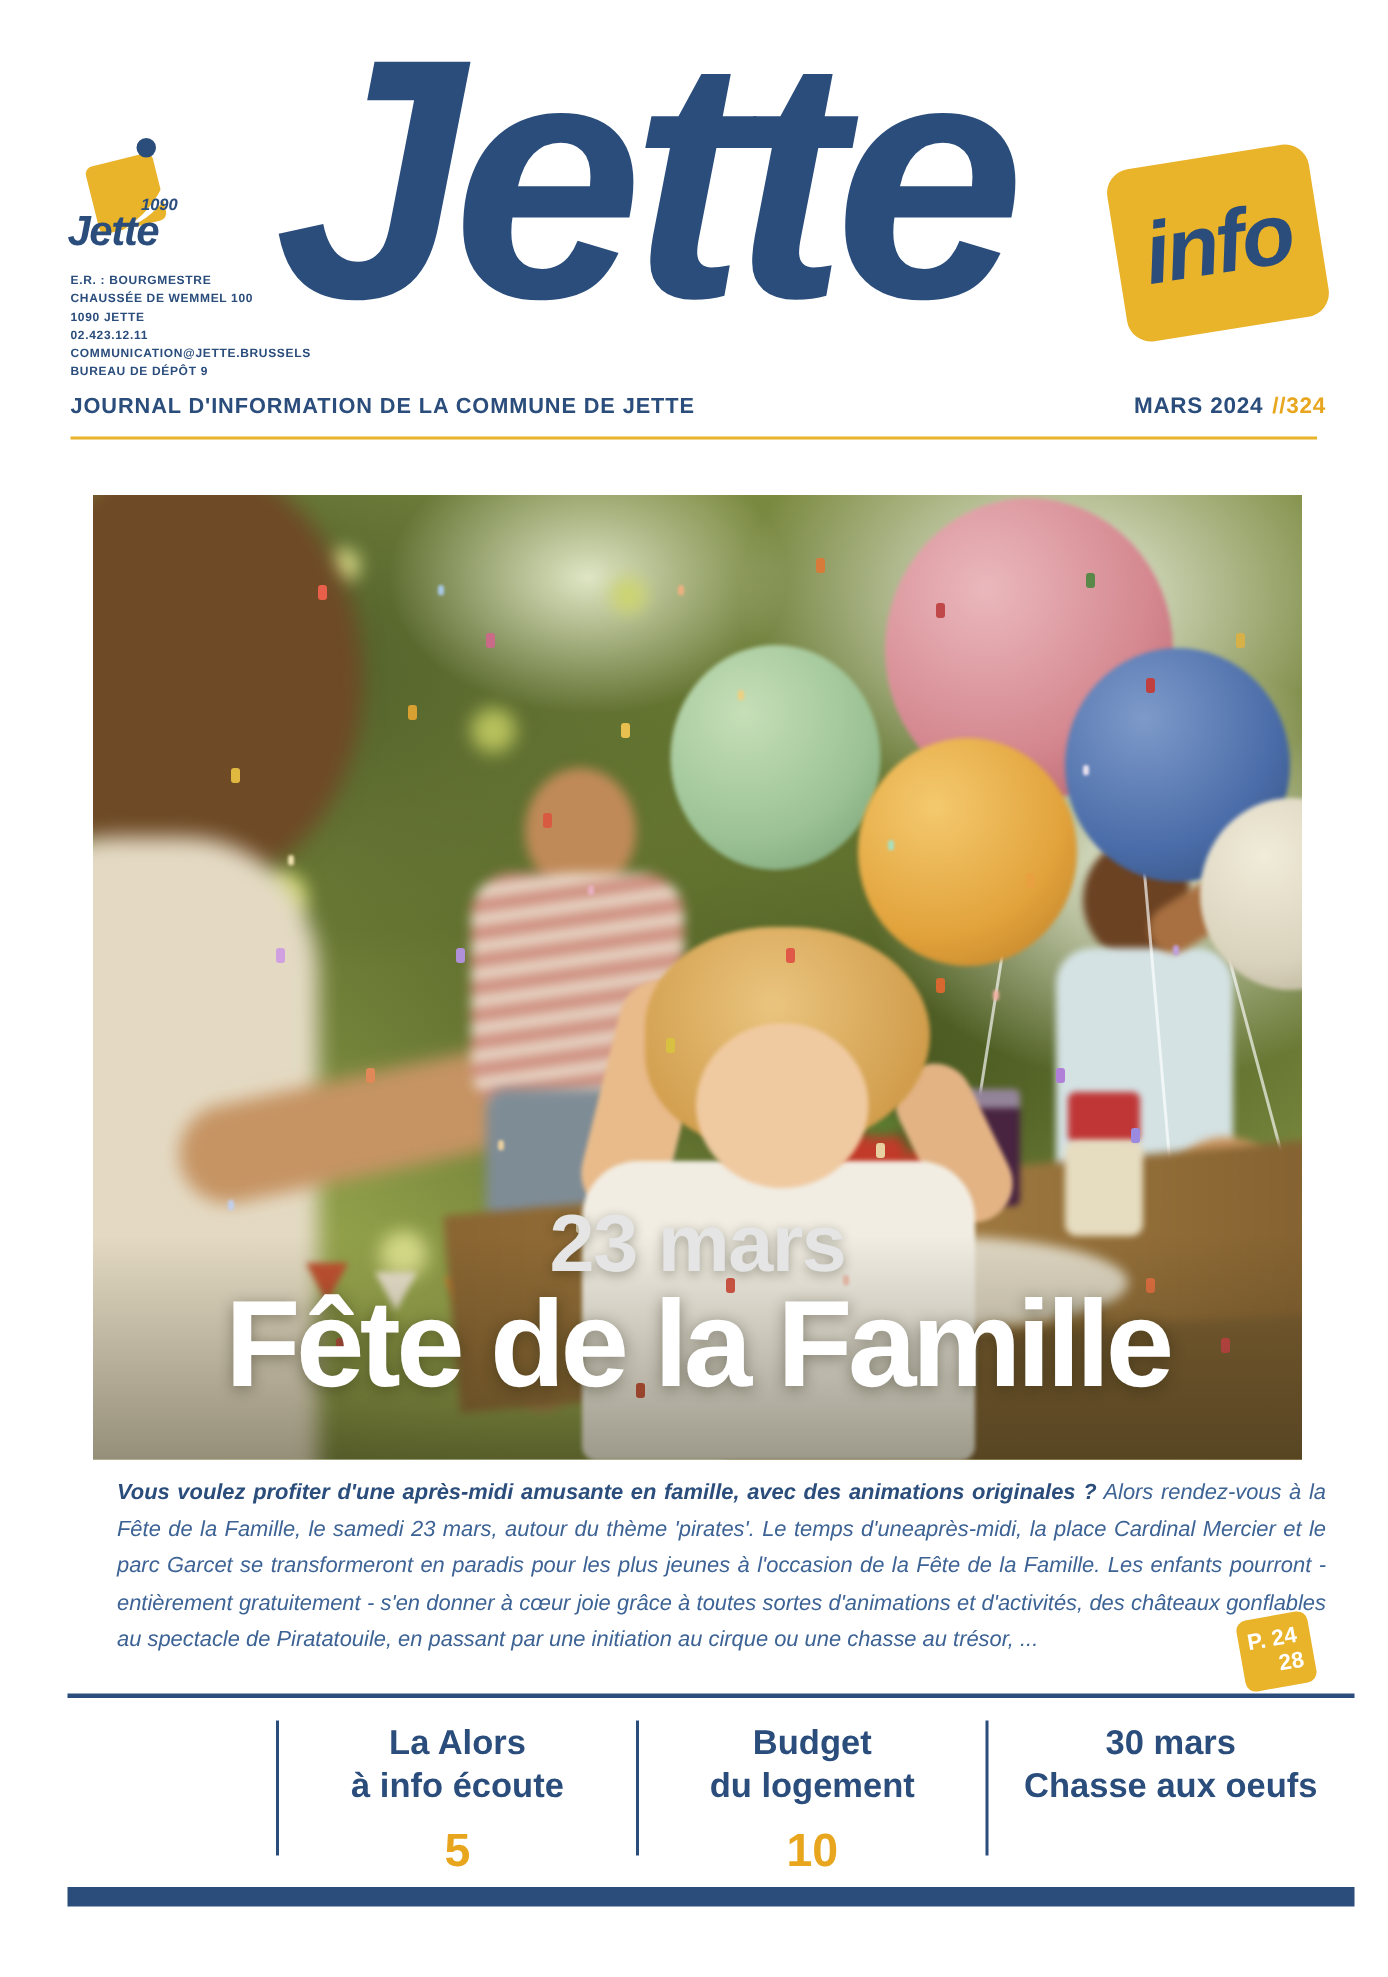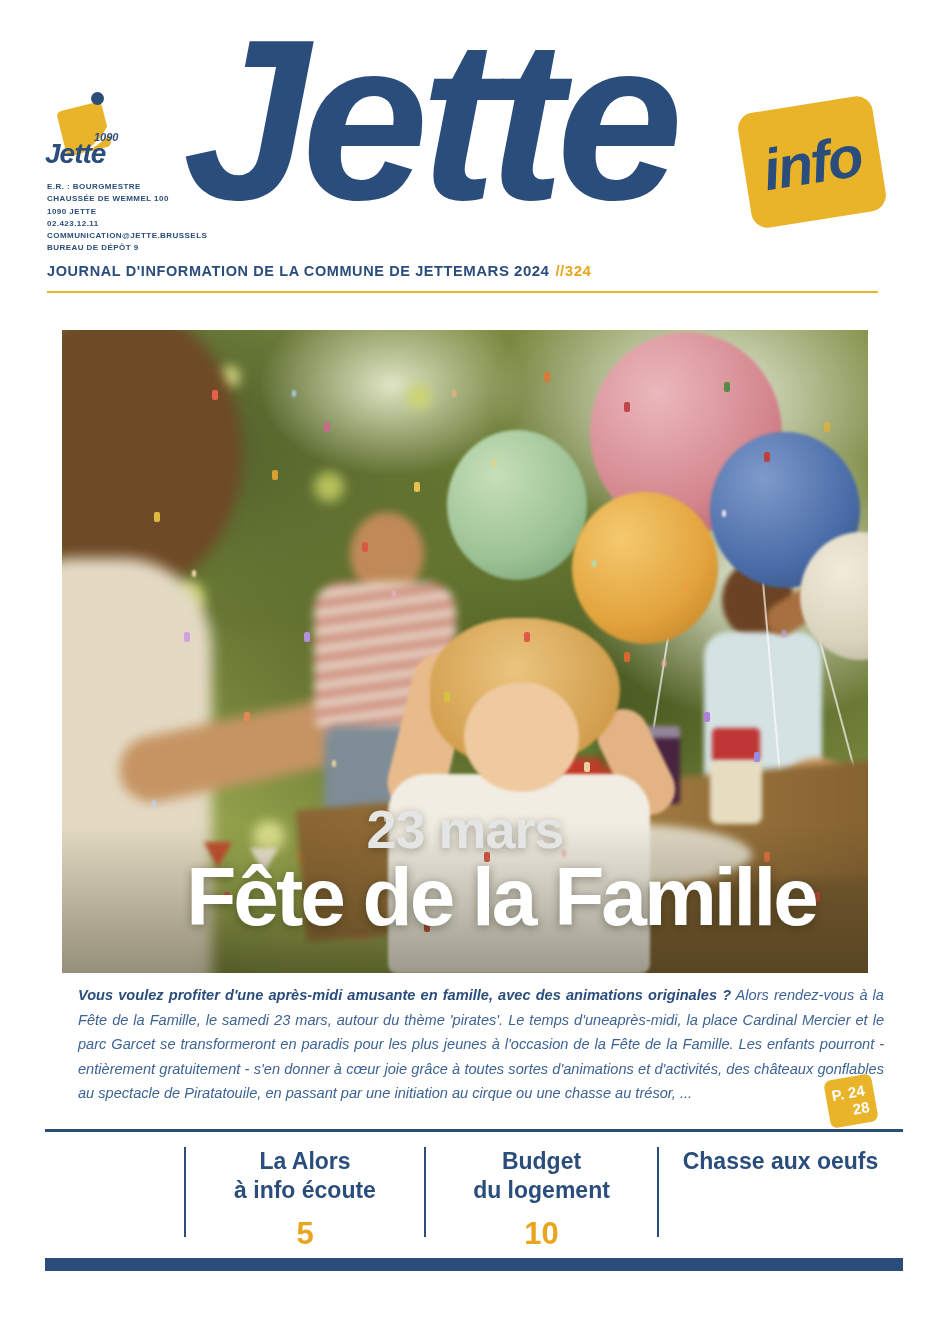--- a/index.html
+++ b/index.html
@@ -15,21 +15,21 @@
   .logo-1090{position:absolute;left:11px;top:39px;font-size:11px;font-style:italic;font-weight:bold;margin-left:36px;}
   .logo-word{position:absolute;left:-2px;top:46px;font-size:28px;font-style:italic;font-weight:bold;letter-spacing:-1px;}
   .logo-details{position:absolute;left:47px;top:181px;font-size:8px;font-weight:bold;line-height:12.3px;
                 letter-spacing:.45px;color:#2a4d7c;}
   .masthead-title{position:absolute;left:183px;top:18px;font-size:228px;line-height:205px;
                   font-style:italic;font-weight:bold;letter-spacing:-8px;color:#2a4d7c;}
   .info-badge{position:absolute;left:744px;top:104px;width:136px;height:116px;background:#e9b32a;
               border-radius:16px;transform:rotate(-9deg);display:flex;align-items:center;justify-content:center;}
   .info-badge span{font-size:58px;font-style:italic;font-weight:bold;color:#2a4d7c;letter-spacing:-2px;}
 
-  .journal-row{position:absolute;left:47px;top:262px;width:837px;display:flex;align-items:baseline;}
+  .journal-row{position:absolute;left:47px;top:262px;width:837px;display:flex;justify-content:space-between;align-items:baseline;}
   .journal-label{font-size:14.5px;font-weight:bold;letter-spacing:.6px;}
   .issue{font-size:15px;font-weight:bold;letter-spacing:.5px;}
   .issue .num{color:#e8a61e;margin-left:6px;}
   .rule-yellow{position:absolute;left:47px;top:291px;width:831px;height:2px;background:#e9b32a;}
 
   
   .photo{position:absolute;left:62px;top:330px;width:806px;height:643px;overflow:hidden;background:#6b7a35;}
   .photo *{position:absolute;}
   .ph-bg{inset:0;background:
     radial-gradient(ellipse 300px 210px at 640px 70px, #eef1e4 0%, rgba(238,241,228,0) 70%),
@@ -121,21 +121,21 @@
     box-shadow:130px 240px #f0e0b0,230px 60px #a8c8e8,330px 260px #e8b0c0,430px 130px #f0d080,
       530px 230px #a8e0c0,600px 330px #f0b0a0,660px 180px #e8e0f0,720px 300px #c0a0e0,
       500px 520px #f0c0b0,270px 430px #e8d0a0,90px 470px #c0d0f0,390px 60px #f0b080;}
 
   
   .ph-vignette{left:0;bottom:0;width:100%;height:150px;
     background:linear-gradient(180deg,rgba(40,38,16,0) 0%,rgba(40,38,16,.42) 100%);}
   .ph-date{left:0;top:468px;width:100%;text-align:center;color:#e5e5e5;font-weight:bold;
            font-size:54px;letter-spacing:-1px;text-shadow:0 2px 8px rgba(30,30,10,.35);}
   .ph-title{left:0;top:520px;width:100%;text-align:center;color:#ffffff;font-weight:bold;
-            font-size:82px;letter-spacing:-3px;text-shadow:0 2px 10px rgba(30,30,10,.4);padding-left:36px;}
+            font-size:82px;letter-spacing:-3px;text-shadow:0 2px 10px rgba(30,30,10,.4);}
 
   
   .lead{position:absolute;left:62px;top:967px;width:806px;margin:16px;font-size:14.6px;line-height:24.6px;
         text-align:justify;color:#3d6395;font-style:italic;}
   .lead b{color:#2a4d7c;}
 
   .page-badge{position:absolute;left:827px;top:1077px;width:48px;height:48px;background:#e9b32a;
               border-radius:7px;transform:rotate(-10deg);color:#ffffff;font-weight:bold;font-size:15px;
               line-height:17px;display:flex;flex-direction:column;justify-content:center;padding-left:6px;box-sizing:border-box;}
   .page-badge .l2{text-align:right;padding-right:7px;}
@@ -265,17 +265,18 @@
     <div class="p">5</div>
   </div>
   <div class="toc-div d2"></div>
   <div class="toc-col tc3">
     <div class="t">Budget</div>
     <div class="t">du logement</div>
     <div class="p">10</div>
   </div>
   <div class="toc-div d3"></div>
   <div class="toc-col tc4">
+    <div class="t">30 mars</div>
     <div class="t">Chasse aux oeufs</div>
   </div>
 
   <div class="bottom-bar"></div>
 </div>
 
 </body></html>

